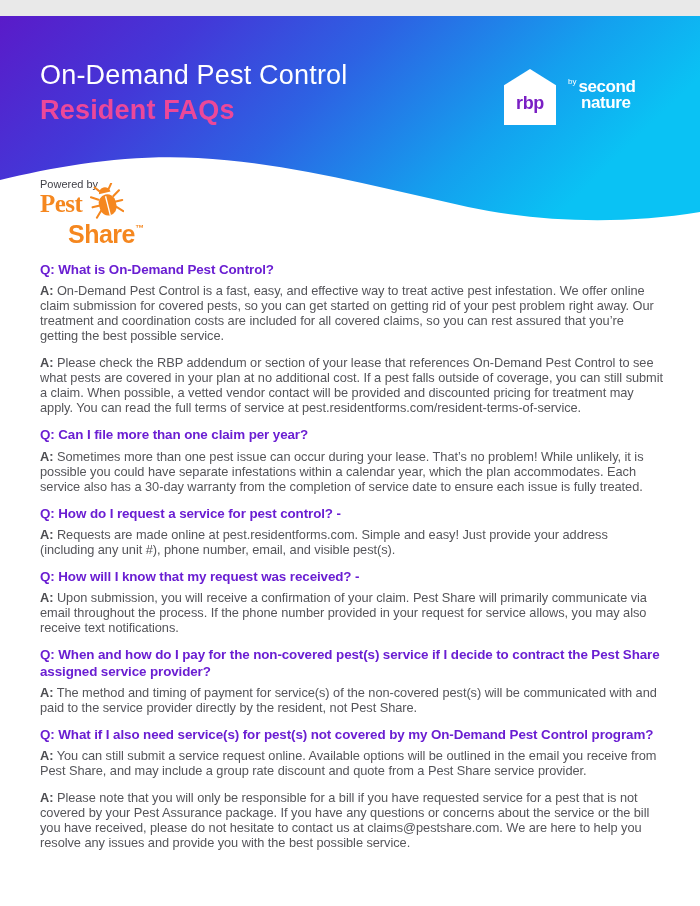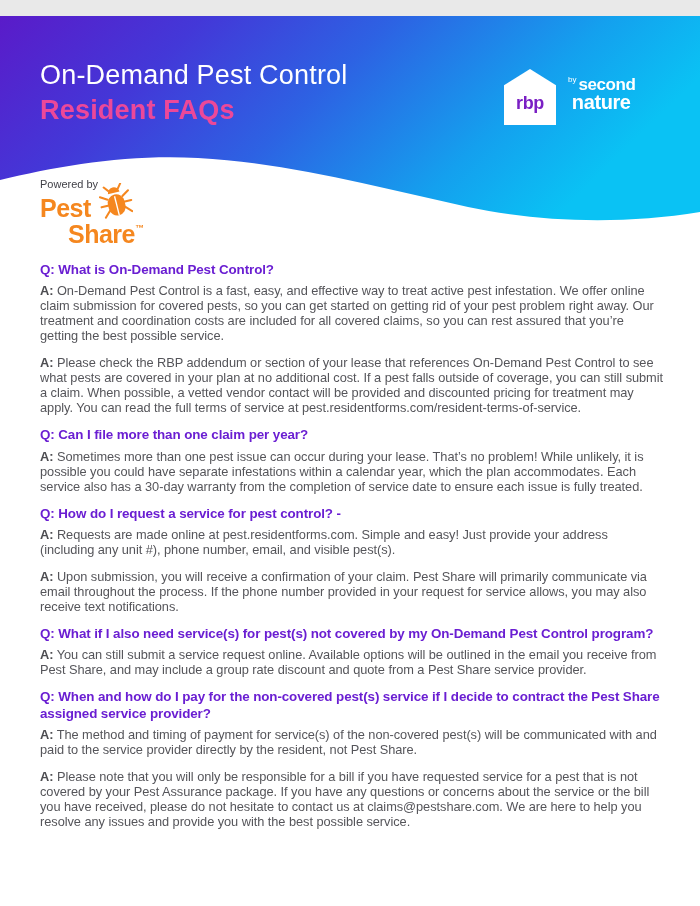--- a/index.html
+++ b/index.html
@@ -45,25 +45,25 @@
     clip-path:polygon(50% 0%,100% 29%,100% 100%,0% 100%,0% 29%);
   }
   .rbp-text{
     position:absolute;left:0;top:27px;width:58px;text-align:center;
     color:var(--rbp-purple);font-weight:700;font-size:18px;letter-spacing:-.3px;
   }
   .sn-text{margin-left:9px;color:#ffffff;line-height:1;margin-top:-6px;}
   .sn-row1{white-space:nowrap;}
   .sn-by{font-size:8px;font-weight:400;vertical-align:8px;margin-right:2px;}
   .sn-l1{font-size:17px;font-weight:700;letter-spacing:-.4px;}
-  .sn-l2{display:block;font-size:20px;font-weight:700;letter-spacing:-.4px;text-align:right;padding-right:5px;margin-top:-1px;}
+  .sn-l2{display:block;font-size:17px;font-weight:700;letter-spacing:-.4px;text-align:right;padding-right:5px;margin-top:-1px;}
   
   .powered-by{position:absolute;left:40px;top:162px;}
   .pb-label{font-size:11px;color:var(--powered-by-text);margin-bottom:1px;}
-  .ps-line1{display:flex;align-items:flex-end;}
+  .ps-line1{display:flex;align-items:flex-start;font-family:Liberation Serif, serif;}
   .ps-word{
     font-size:25px;font-weight:700;color:var(--brand-orange);
     letter-spacing:-.5px;line-height:1;
   }
   .beetle{margin-left:8px;margin-top:-8px;}
   .ps-line2{margin-left:28px;margin-top:1px;white-space:nowrap;}
   .ps-tm{font-size:9px;color:var(--brand-orange);vertical-align:12px;font-weight:700;}
   
   .faq{position:absolute;left:40px;top:246px;width:624px;}
   .faq-item{margin:0 0 12px;}
@@ -147,31 +147,32 @@
       <h3 class="faq-q">Q: Can I file more than one claim per year?</h3>
       <p class="faq-a"><strong class="a-prefix">A:</strong><span class="a-text"> Sometimes more than one pest issue can occur during your lease. That’s no problem! While unlikely, it is possible you could have separate infestations within a calendar year, which the plan accommodates. Each service also has a 30-day warranty from the completion of service date to ensure each issue is fully treated.</span></p>
     </section>
 
     <section class="faq-item">
       <h3 class="faq-q">Q: How do I request a service for pest control? -</h3>
       <p class="faq-a"><strong class="a-prefix">A:</strong><span class="a-text"> Requests are made online at pest.residentforms.com. Simple and easy! Just provide your address (including any unit #), phone number, email, and visible pest(s).</span></p>
     </section>
 
     <section class="faq-item">
+      <h3 class="faq-q">Q: How will I know that my request was received? -</h3>
       <p class="faq-a"><strong class="a-prefix">A:</strong><span class="a-text"> Upon submission, you will receive a confirmation of your claim. Pest Share will primarily communicate via email throughout the process. If the phone number provided in your request for service allows, you may also receive text notifications.</span></p>
+    </section>
+
+    <section class="faq-item">
+      <h3 class="faq-q">Q: When and how do I pay for the non-covered pest(s) service if I decide to contract the Pest Share assigned service provider?</h3>
+      <p class="faq-a"><strong class="a-prefix">A:</strong><span class="a-text"> The method and timing of payment for service(s) of the non-covered pest(s) will be communicated with and paid to the service provider directly by the resident, not Pest Share.</span></p>
     </section>
 
     <section class="faq-item">
       <h3 class="faq-q">Q: What if I also need service(s) for pest(s) not covered by my On-Demand Pest Control program?</h3>
       <p class="faq-a"><strong class="a-prefix">A:</strong><span class="a-text"> You can still submit a service request online. Available options will be outlined in the email you receive from Pest Share, and may include a group rate discount and quote from a Pest Share service provider.</span></p>
-    </section>
-
-    <section class="faq-item">
-      <h3 class="faq-q">Q: When and how do I pay for the non-covered pest(s) service if I decide to contract the Pest Share assigned service provider?</h3>
-      <p class="faq-a"><strong class="a-prefix">A:</strong><span class="a-text"> The method and timing of payment for service(s) of the non-covered pest(s) will be communicated with and paid to the service provider directly by the resident, not Pest Share.</span></p>
     </section>
 
     <section class="faq-item">
       <p class="faq-a"><strong class="a-prefix">A:</strong><span class="a-text"> Please note that you will only be responsible for a bill if you have requested service for a pest that is not covered by your Pest Assurance package. If you have any questions or concerns about the service or the bill you have received, please do not hesitate to contact us at claims@pestshare.com. We are here to help you resolve any issues and provide you with the best possible service.</span></p>
     </section>
   </main>
 
 </div>
 
 </body></html>

